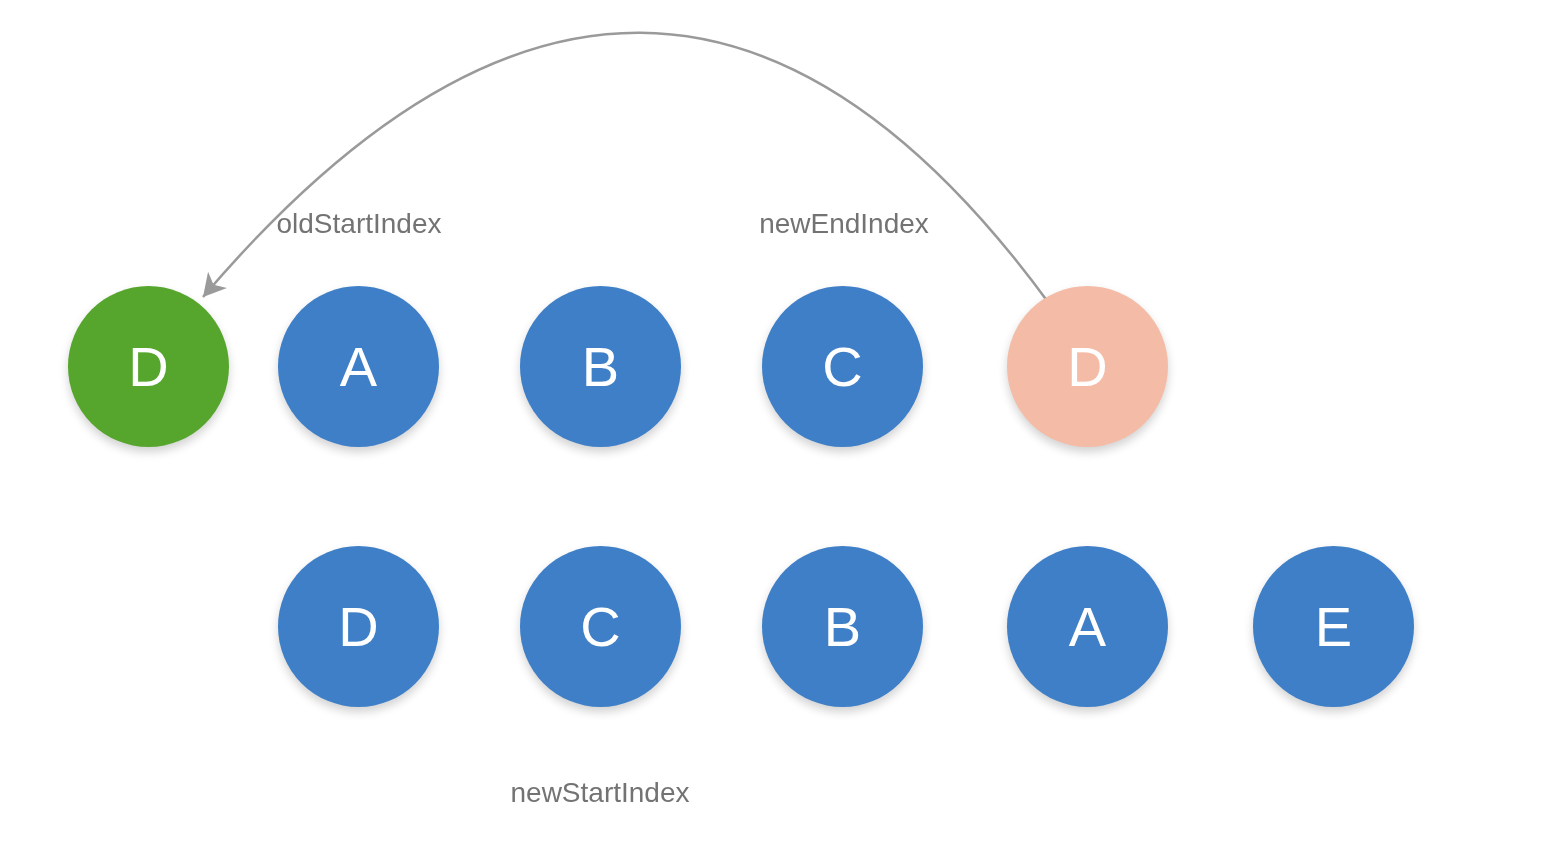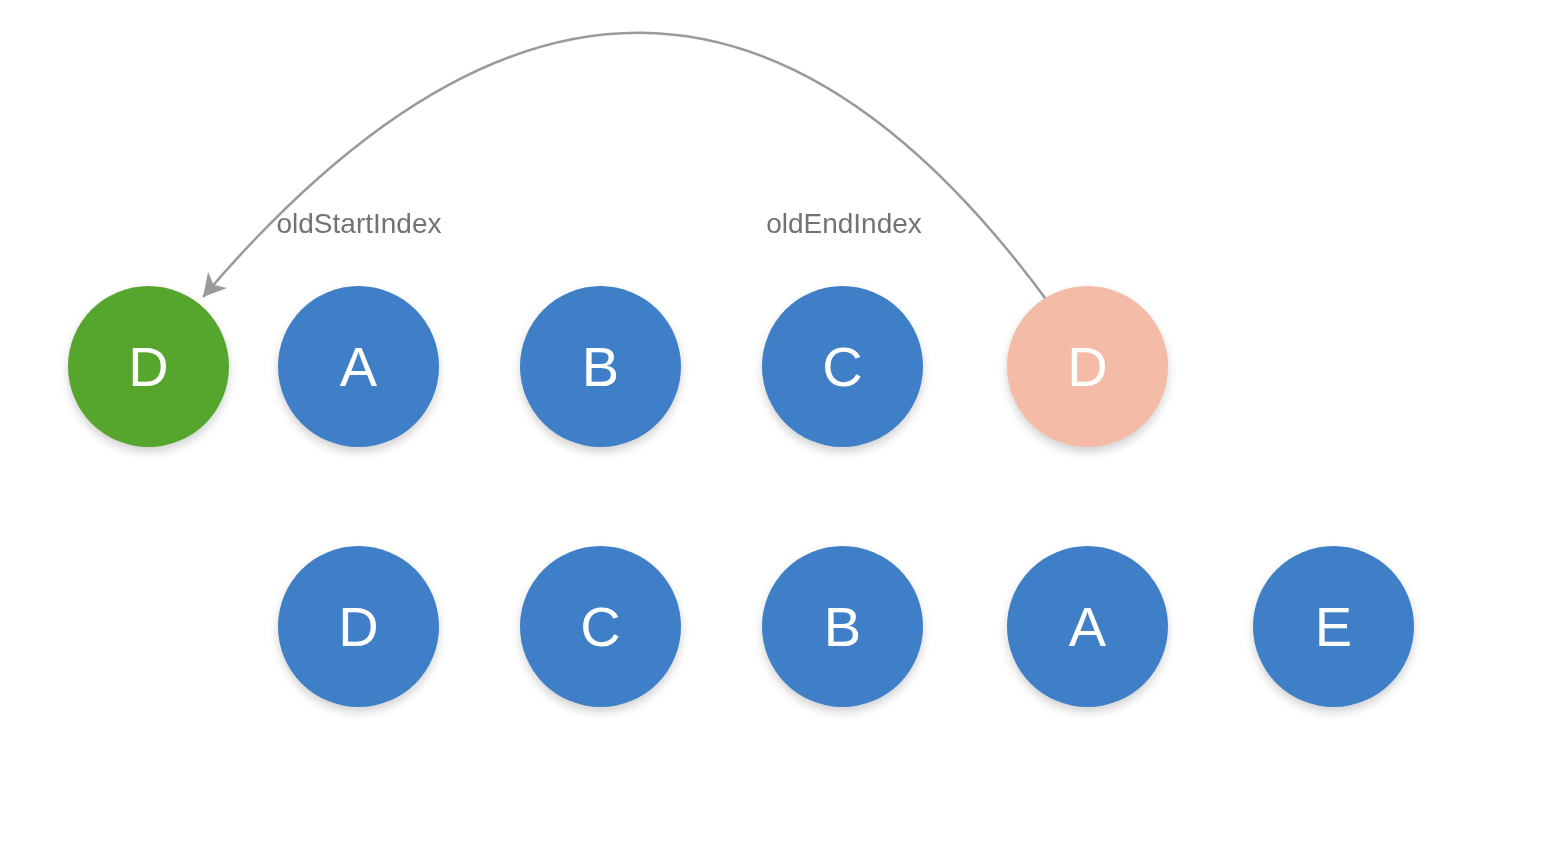--- a/index.html
+++ b/index.html
@@ -60,21 +60,22 @@
   <svg class="arrow-layer" viewBox="0 0 1558 862" xmlns="http://www.w3.org/2000/svg" aria-hidden="true">
     <defs>
       <marker id="ah" markerWidth="10" markerHeight="11" refX="9" refY="5" orient="auto" markerUnits="strokeWidth">
         <path class="ah" d="M0,0 L9,5 L0,10 L2.5,5 Z"></path>
       </marker>
     </defs>
     <path class="arc" d="M 1048 302 Q 655 -234 203 297" marker-end="url(#ah)"></path>
   </svg>
 
   <div class="label" style="left:359px; top:207px">oldStartIndex</div>
-  <div class="label" style="left:844px; top:207px">oldEndIndex</div>
+  <div class="label" style="left:844px; top:207px">newEndIndex</div>
+  <div class="label" style="left:600px; top:776px">newStartIndex</div>
 
   <div class="node green" style="left:68px;   top:286px">D</div>
   <div class="node blue" style="left:278px;  top:286px">A</div>
   <div class="node blue" style="left:520px;  top:286px">B</div>
   <div class="node blue" style="left:762px;  top:286px">C</div>
   <div class="node pink" style="left:1007px; top:286px">D</div>
 
   <div class="node blue" style="left:278px;  top:546px">D</div>
   <div class="node blue" style="left:520px;  top:546px">C</div>
   <div class="node blue" style="left:762px;  top:546px">B</div>

